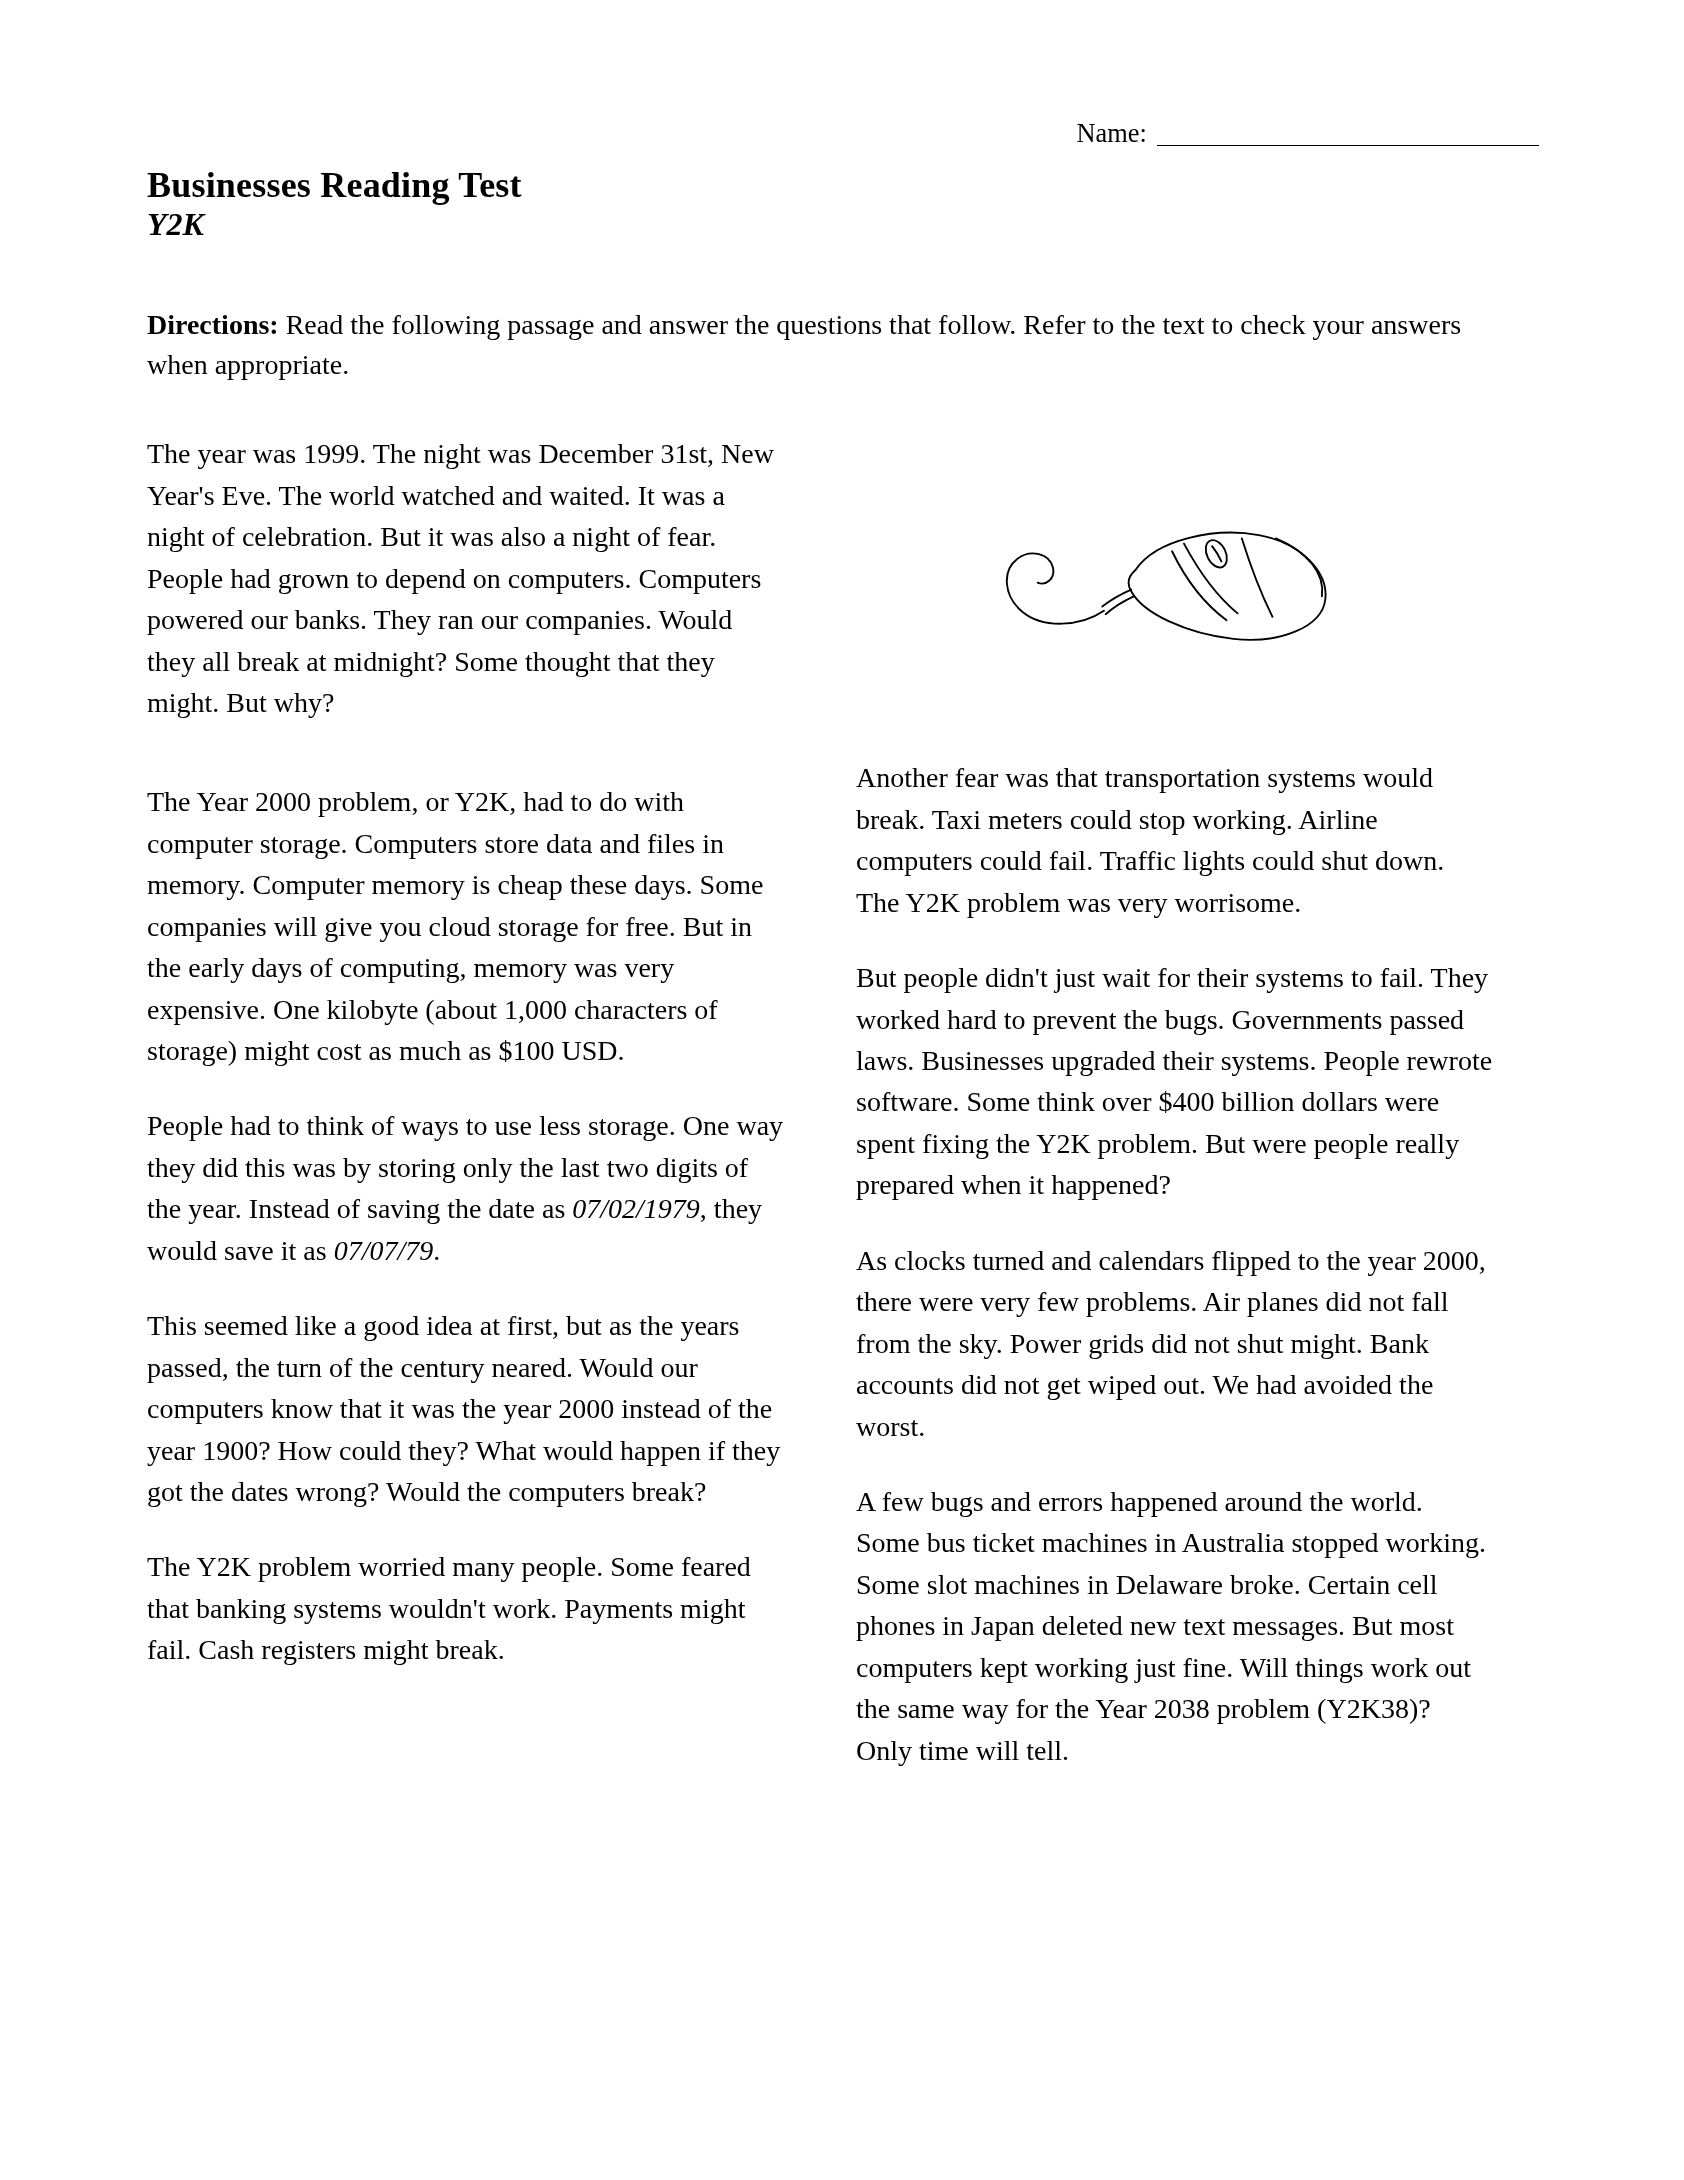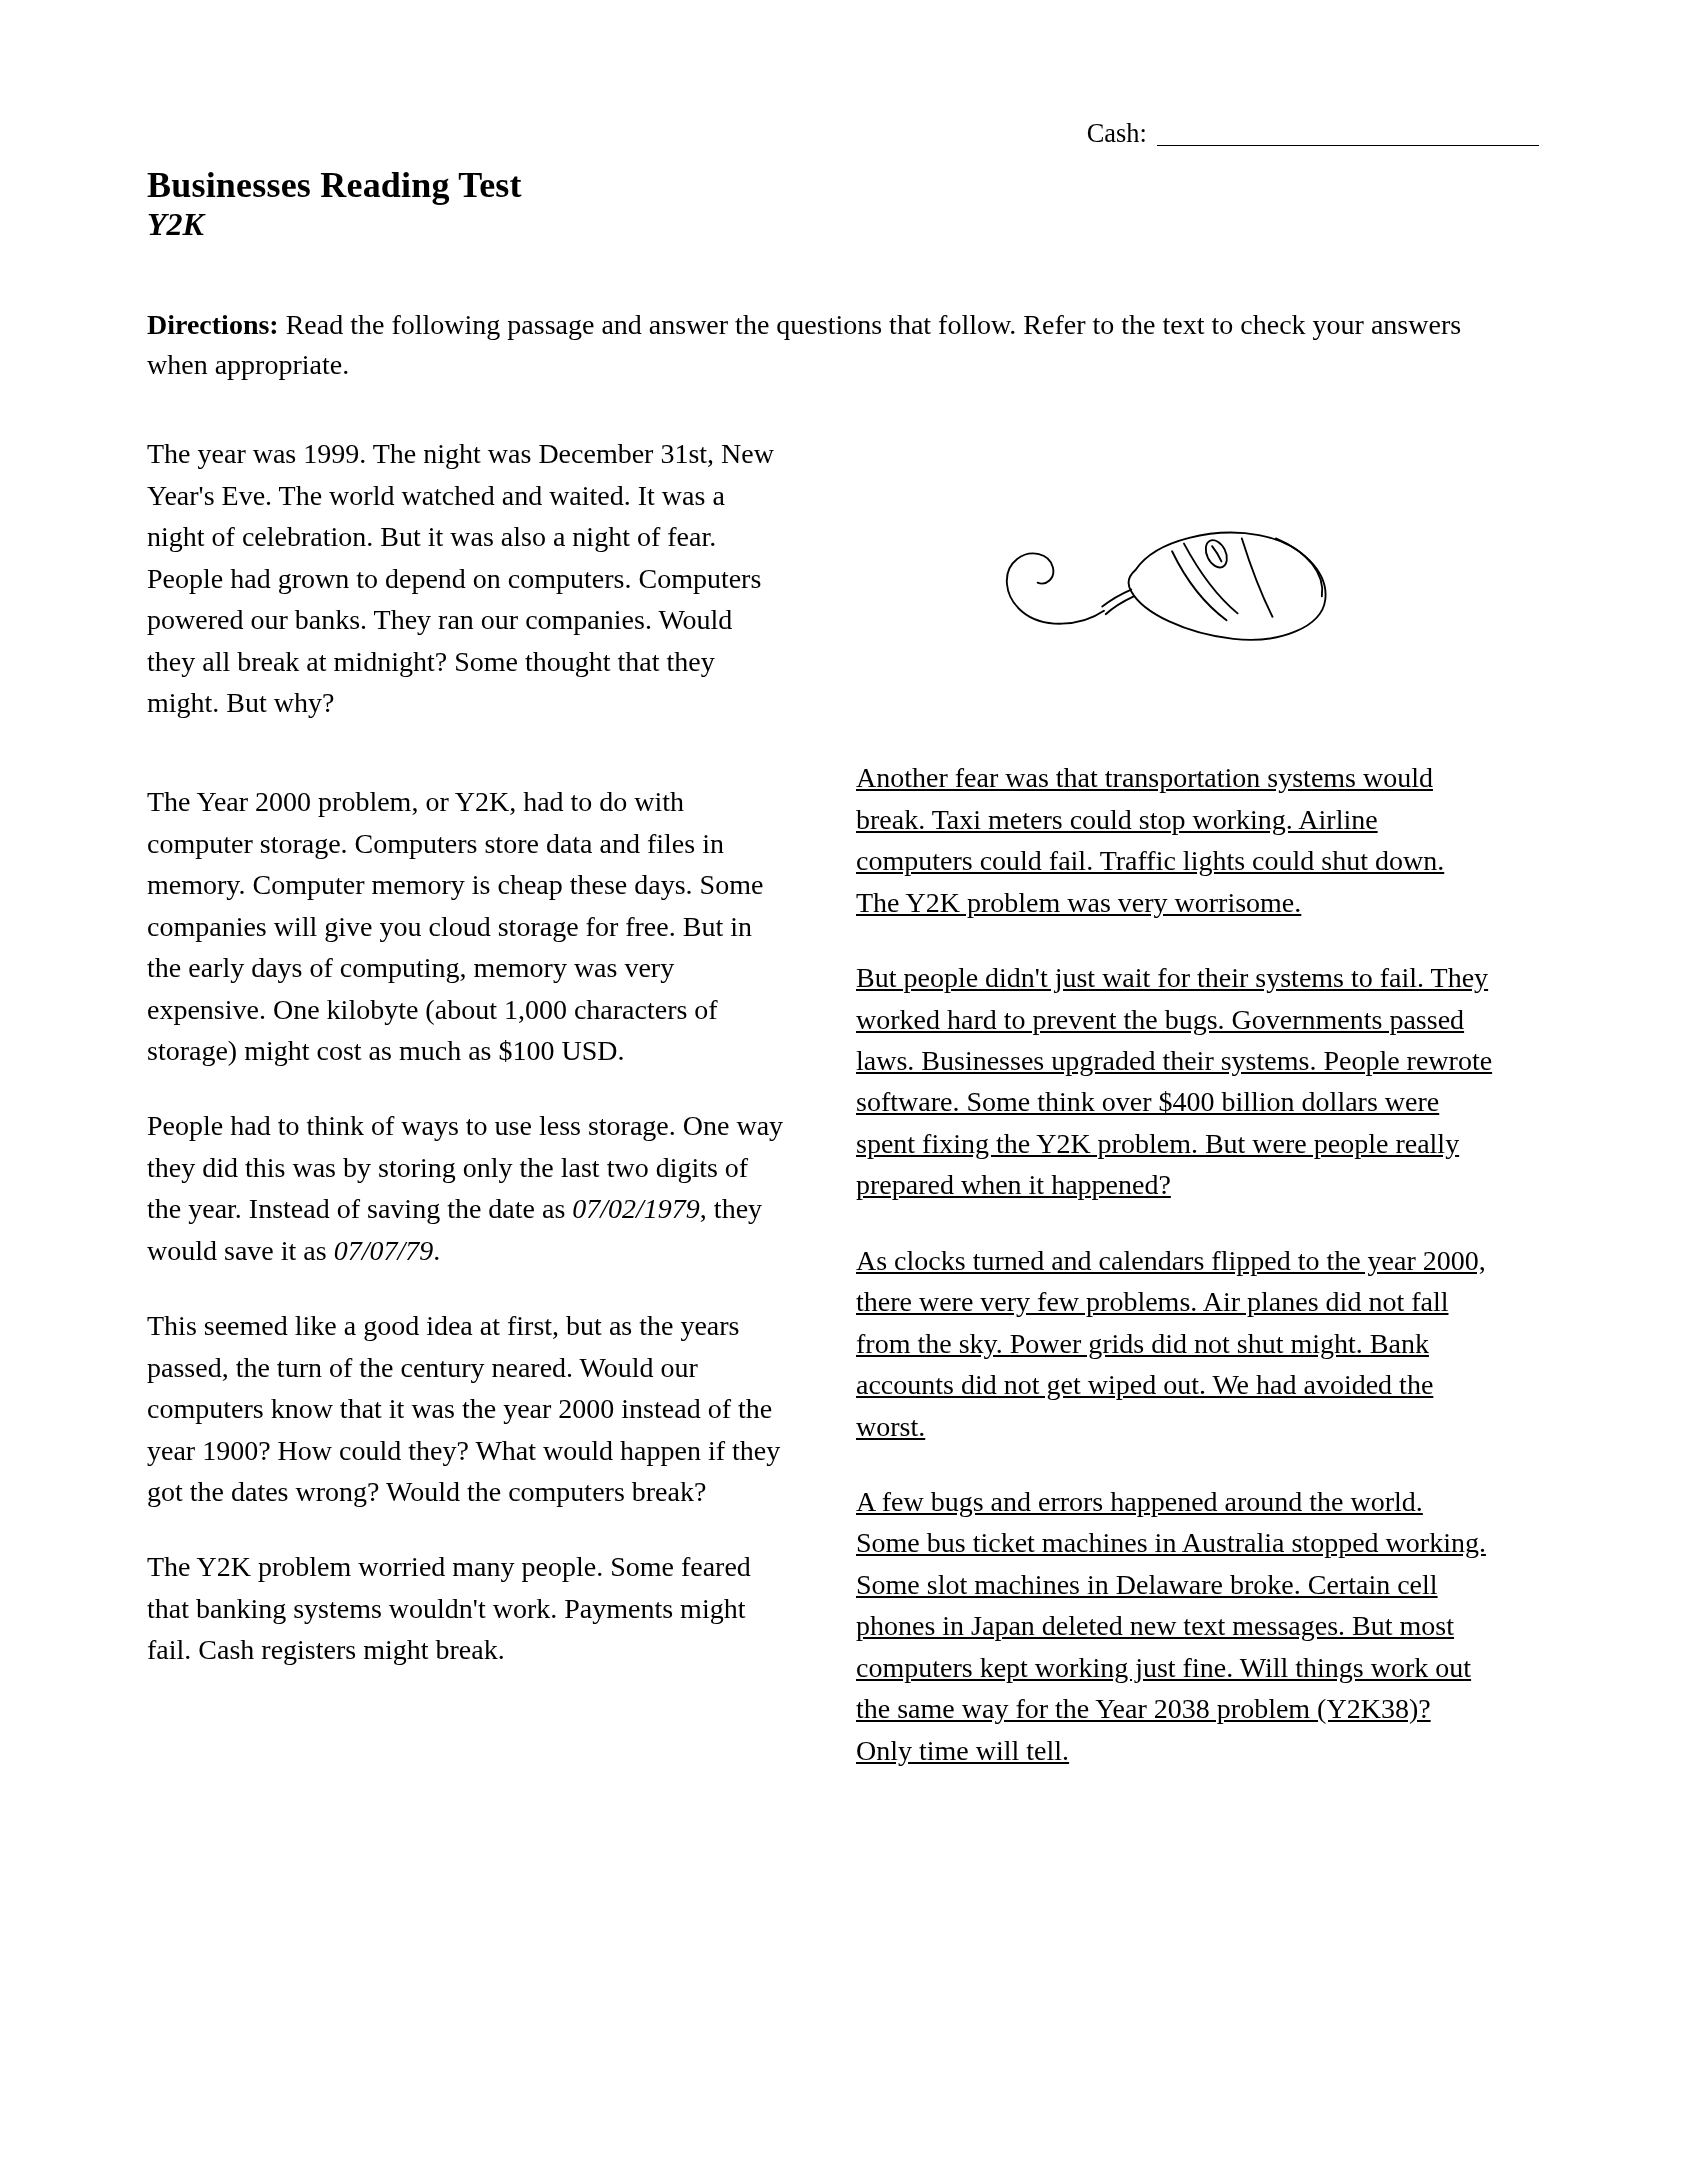--- a/index.html
+++ b/index.html
@@ -108,21 +108,20 @@
   .col {
     width: 673px;
     box-sizing: border-box;
   }
   .col.left {
     padding-right: 34px;
     margin-top: 24px;
   }
   .col.right {
     padding-left: 36px;
-    text-decoration: underline;
   }
 
   p.para {
     font-size: 28px;
     line-height: 1.48;
     margin: 0 0 34px 0;
     text-align: left;
   }
   p.para:last-child {
     margin-bottom: 0;
@@ -131,21 +130,21 @@
     font-style: italic;
   }
 </style>
 </head>
 <body>
 
 <div class="page">
   <div class="content">
 
     <div class="name-row">
-      <span class="name-label">Cash:</span>
+      <span class="name-label">Name:</span>
       <span class="name-blank"></span>
     </div>
 
     <div class="title-block">
       <h1 class="doc-title">Businesses Reading Test</h1>
       <h2 class="doc-subtitle">Y2K</h2>
     </div>
 
     <div class="directions">
       <b>Directions:</b><span> Read the following passage and answer the questions that follow. Refer to the text to check your answers when appropriate.</span>

